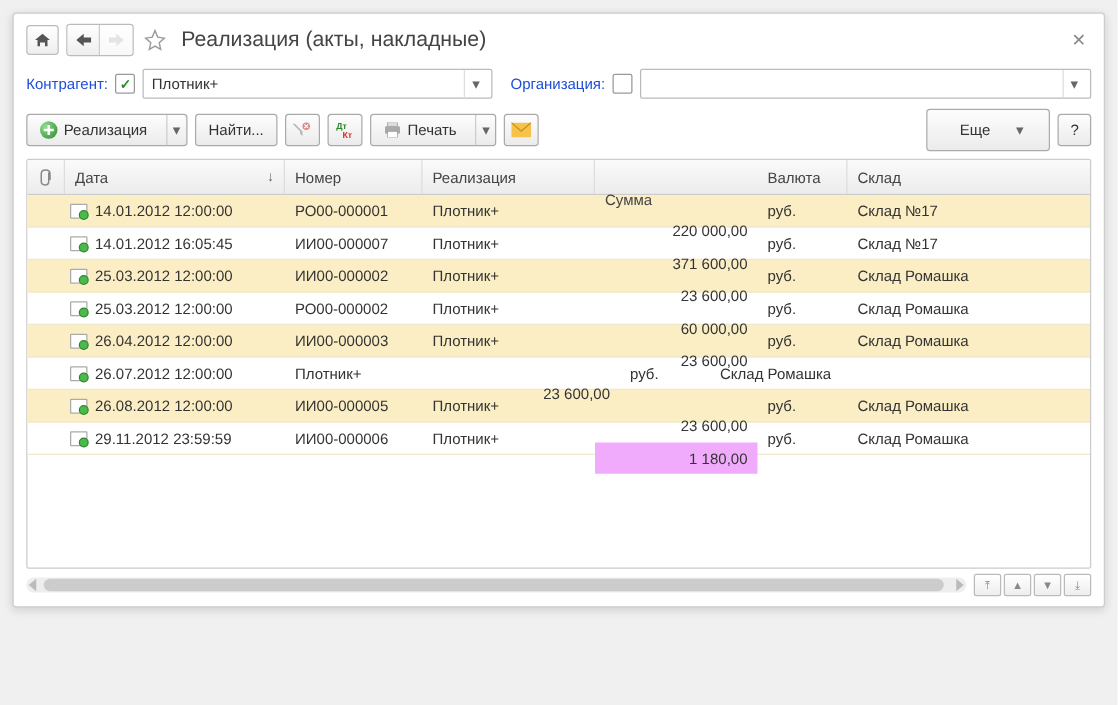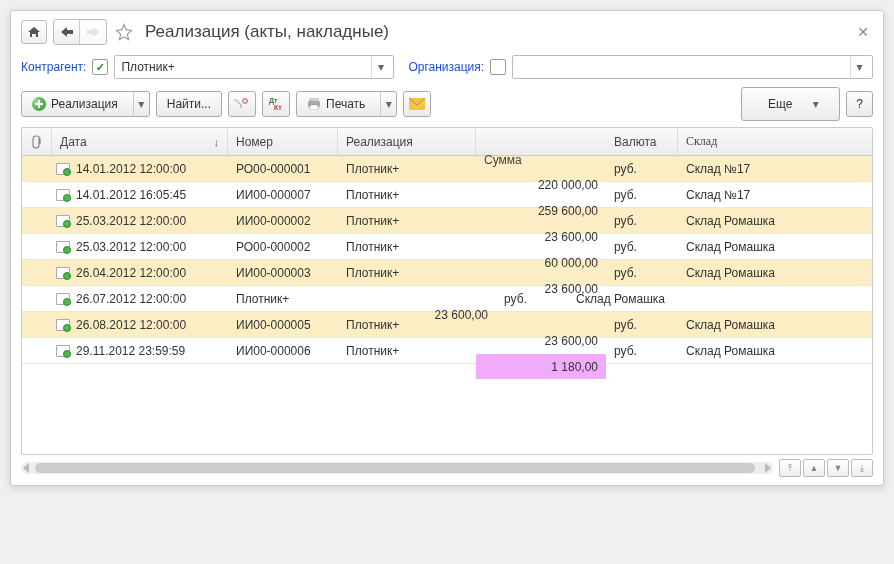--- a/index.html
+++ b/index.html
@@ -28,21 +28,21 @@
 .btn-drop .arrow { width: 16px; border-left: 1px solid #ccc; display: flex; align-items: center; justify-content: center; color: #666; }
 .icon-btn { width: 28px; height: 26px; border: 1px solid #aaa; background: linear-gradient(#fdfdfd,#ebebeb); border-radius: 3px; display: flex; align-items: center; justify-content: center; cursor: pointer; }
 .icon-plus { width: 14px; height: 14px; border-radius: 50%; background: radial-gradient(circle at 30% 30%, #8fde8f, #2a8a2a); position: relative; }
 .icon-plus::before, .icon-plus::after { content: ""; position: absolute; background: #fff; }
 .icon-plus::before { left: 6px; top: 3px; width: 2px; height: 8px; }
 .icon-plus::after { top: 6px; left: 3px; height: 2px; width: 8px; }
 .spacer { flex: 1; }
 .table-wrap { border: 1px solid #ccc; border-radius: 2px; overflow: hidden; }
 .thead { display: flex; background: linear-gradient(#fafafa,#ececec); border-bottom: 1px solid #ccc; height: 28px; }
 .th { padding: 0 8px; display: flex; align-items: center; border-right: 1px solid #ddd; color: #444; font-size: 12px; }
-.th:last-child { border-right: none; font-family: Liberation Serif, serif; }
+.th:last-child { border-right: none; }
 .c-clip { width: 30px; justify-content: center; }
 .c-date { width: 176px; gap: 24px; }
 .c-num { width: 110px; }
 .c-agent { width: 138px; }
 .c-sum { width: 130px; justify-content: flex-end; margin-top: 32px; }
 .c-cur { width: 72px; }
 .c-store { flex: 1; }
 .sort-arrow { margin-left: auto; color: #666; font-size: 11px; }
 .tbody { background: #fff; }
 .row { display: flex; height: 26px; border-bottom: 1px solid #f0e8cc; align-items: center; }
@@ -205,21 +205,21 @@
           <div class="td c-store">Склад №17</div>
         </div>
         <div class="row">
           <div class="td c-clip"></div>
           <div class="td c-date">
             <span class="doc-icon"></span>
             <span>14.01.2012 16:05:45</span>
           </div>
           <div class="td c-num">ИИ00-000007</div>
           <div class="td c-agent">Плотник+</div>
-          <div class="td c-sum">259 600,00</div>
+          <div class="td c-sum">371 600,00</div>
           <div class="td c-cur">руб.</div>
           <div class="td c-store">Склад №17</div>
         </div>
         <div class="row striped">
           <div class="td c-clip"></div>
           <div class="td c-date">
             <span class="doc-icon"></span>
             <span>25.03.2012 12:00:00</span>
           </div>
           <div class="td c-num">ИИ00-000002</div>

